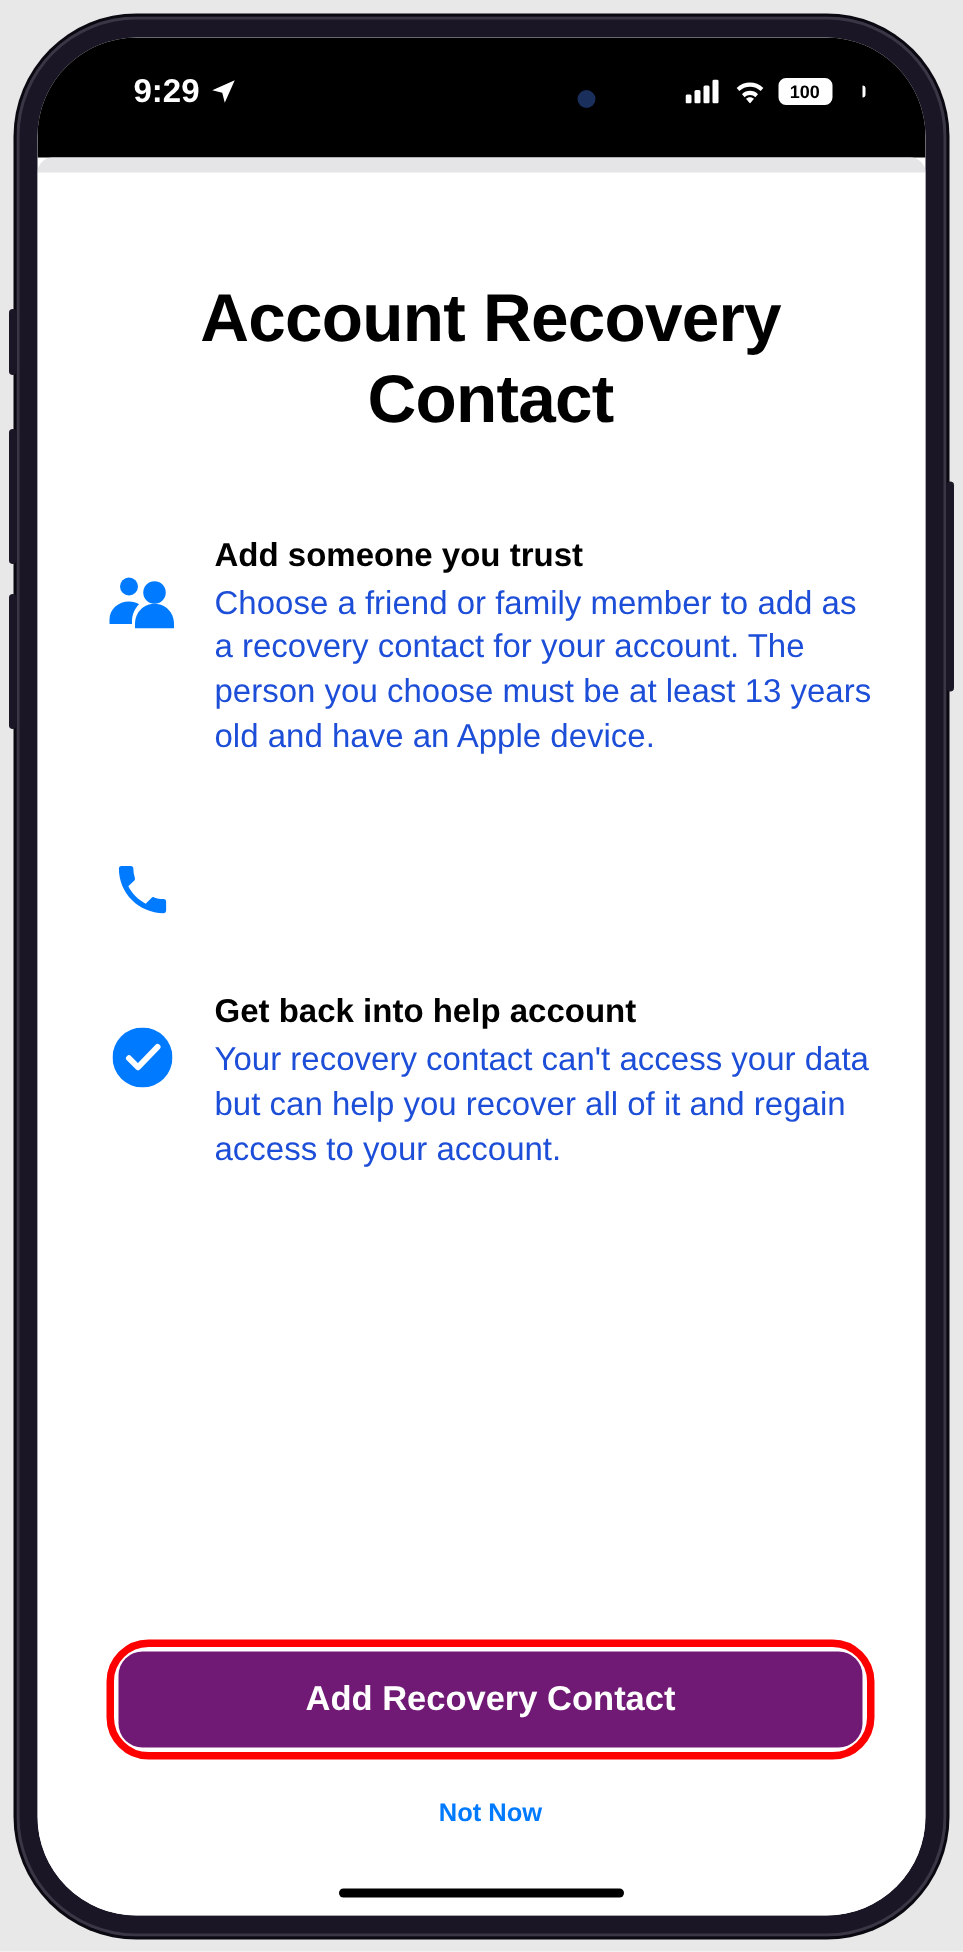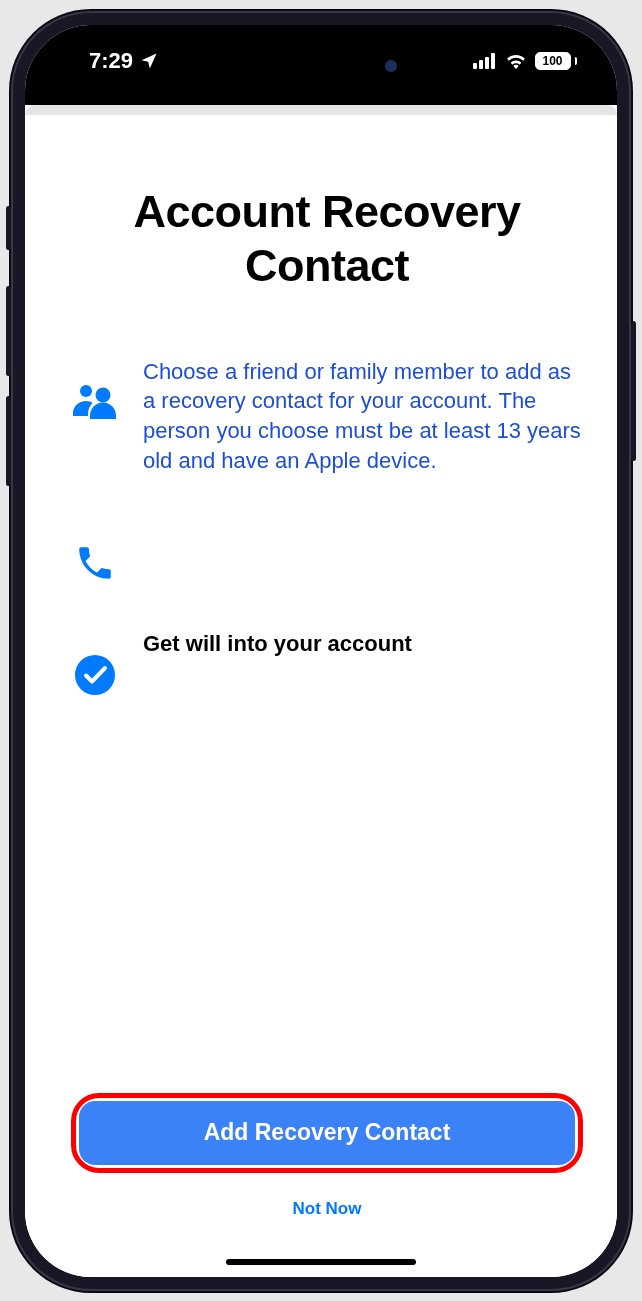--- a/index.html
+++ b/index.html
@@ -72,21 +72,21 @@
       padding-left: 24px;
     }
     .status-right {
       display: flex;
       align-items: center;
       gap: 8px;
     }
     .battery {
       display: flex;
       align-items: center;
-      gap: 4px;
+      gap: 20px;
     }
     .battery-body {
       width: 36px;
       height: 18px;
       border: 1.5px solid #fff;
       border-radius: 5px;
       display: flex;
       align-items: center;
       justify-content: center;
       font-size: 12px;
@@ -157,21 +157,21 @@
     }
     .highlight-ring {
       border: 5px solid #ff0000;
       border-radius: 28px;
       padding: 3px;
       margin-bottom: 18px;
     }
     .primary-button {
       width: 100%;
       height: 64px;
-      background: #3b82f6;
+      background: #701a75;
       color: #fff;
       border: none;
       border-radius: 16px;
       font-size: 23px;
       font-weight: 600;
       cursor: pointer;
     }
     .secondary-button {
       width: 100%;
       background: none;
@@ -211,21 +211,21 @@
   <div class="side-btn left2"></div>
   <div class="side-btn left3"></div>
   <div class="side-btn right1"></div>
 
   <div class="phone-screen">
     <div class="notch"></div>
     <div class="camera-dot"></div>
 
     <div class="status-bar">
       <div class="status-left">
-        <span>7:29</span>
+        <span>9:29</span>
         <svg width="20" height="20" viewBox="0 0 24 24" fill="#fff">
           <path d="M3 11l18-8-8 18-2-8-8-2z"></path>
         </svg>
       </div>
       <div class="status-right">
         <svg width="24" height="16" viewBox="0 0 24 16" fill="#fff">
           <rect x="0" y="10" width="4" height="6" rx="1"></rect>
           <rect x="6" y="7" width="4" height="9" rx="1"></rect>
           <rect x="12" y="4" width="4" height="12" rx="1"></rect>
           <rect x="18" y="0" width="4" height="16" rx="1"></rect>
@@ -248,41 +248,43 @@
       <div class="info-row">
         <div class="info-icon">
           <svg width="48" height="36" viewBox="0 0 48 36" fill="#007aff">
             <circle cx="15" cy="8" r="6"></circle>
             <circle cx="32" cy="12" r="7.5"></circle>
             <path d="M2 30c0-7 6-12 13-12 2.5 0 4.8 0.7 6.7 1.8C19 22.5 17 26.5 17 31v2H2v-3z"></path>
             <path d="M19 33c0-8 6-13.5 13-13.5s13 5.5 13 13.5v3H19v-3z"></path>
           </svg>
         </div>
         <div class="info-text">
+          <div class="info-title">Add someone you trust</div>
           <div class="info-desc">Choose a friend or family member to add as a recovery contact for your account. The person you choose must be at least 13 years old and have an Apple device.</div>
         </div>
       </div>
 
       <div class="info-row">
         <div class="info-icon">
           <svg width="42" height="42" viewBox="0 0 24 24" fill="#007aff">
             <path d="M6.6 10.8c1.4 2.8 3.8 5.2 6.6 6.6l2.2-2.2c.3-.3.7-.4 1-.2 1.1.4 2.3.6 3.6.6.6 0 1 .4 1 1V20c0 .6-.4 1-1 1C10.6 21 3 13.4 3 4c0-.6.4-1 1-1h3.5c.6 0 1 .4 1 1 0 1.2.2 2.4.6 3.6.1.3 0 .7-.2 1l-2.3 2.2z"></path>
           </svg>
         </div>
       </div>
 
       <div class="info-row">
         <div class="info-icon">
           <svg width="40" height="40" viewBox="0 0 40 40">
             <circle cx="20" cy="20" r="20" fill="#007aff"></circle>
             <path d="M11 20.5l6 6L30 13" stroke="#fff" stroke-width="4" fill="none" stroke-linecap="round" stroke-linejoin="round"></path>
           </svg>
         </div>
         <div class="info-text">
-          <div class="info-title">Get will into your account</div>
+          <div class="info-title">Get back into help account</div>
+          <div class="info-desc">Your recovery contact can't access your data but can help you recover all of it and regain access to your account.</div>
         </div>
       </div>
 
       <div class="spacer"></div>
 
       <div class="button-area">
         <div class="highlight-ring">
           <button class="primary-button">Add Recovery Contact</button>
         </div>
         <button class="secondary-button">Not Now</button>

